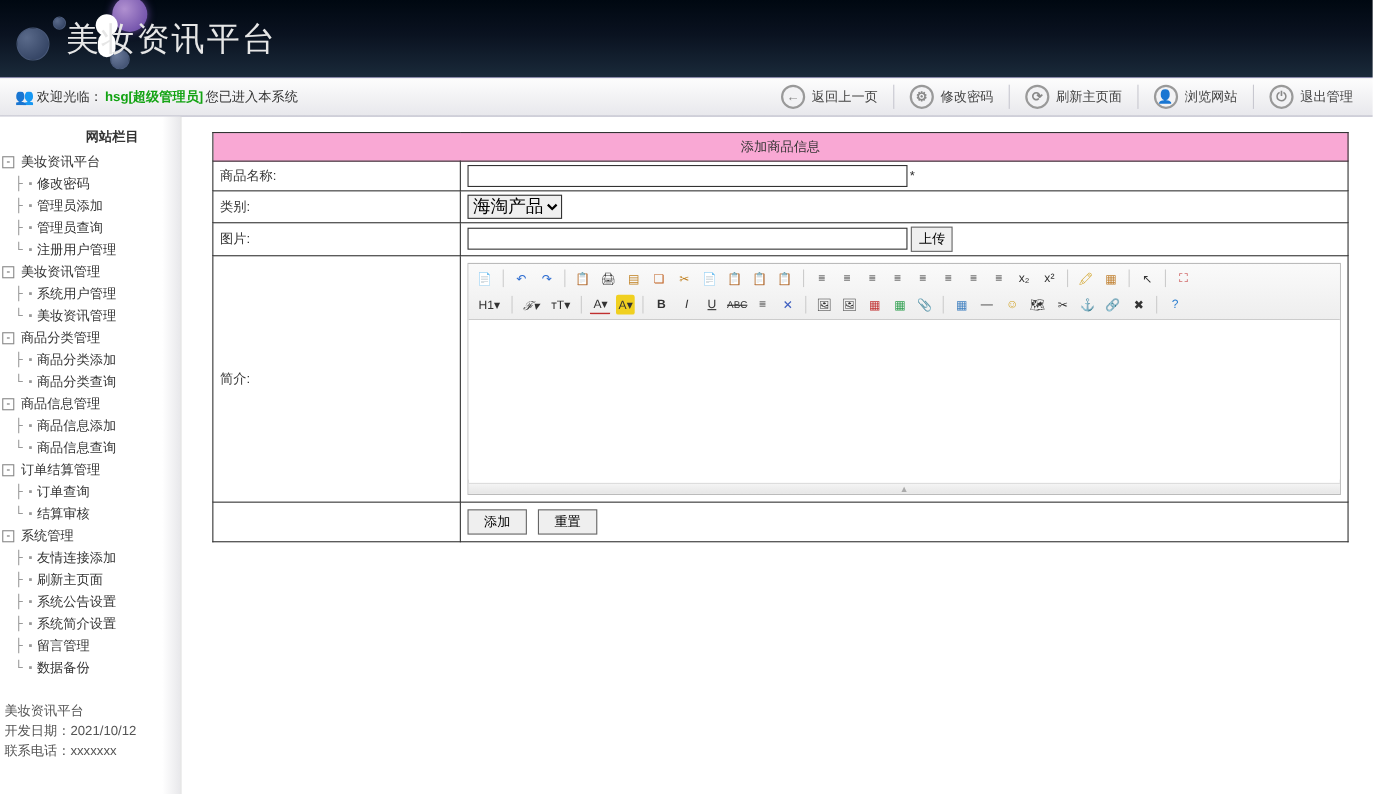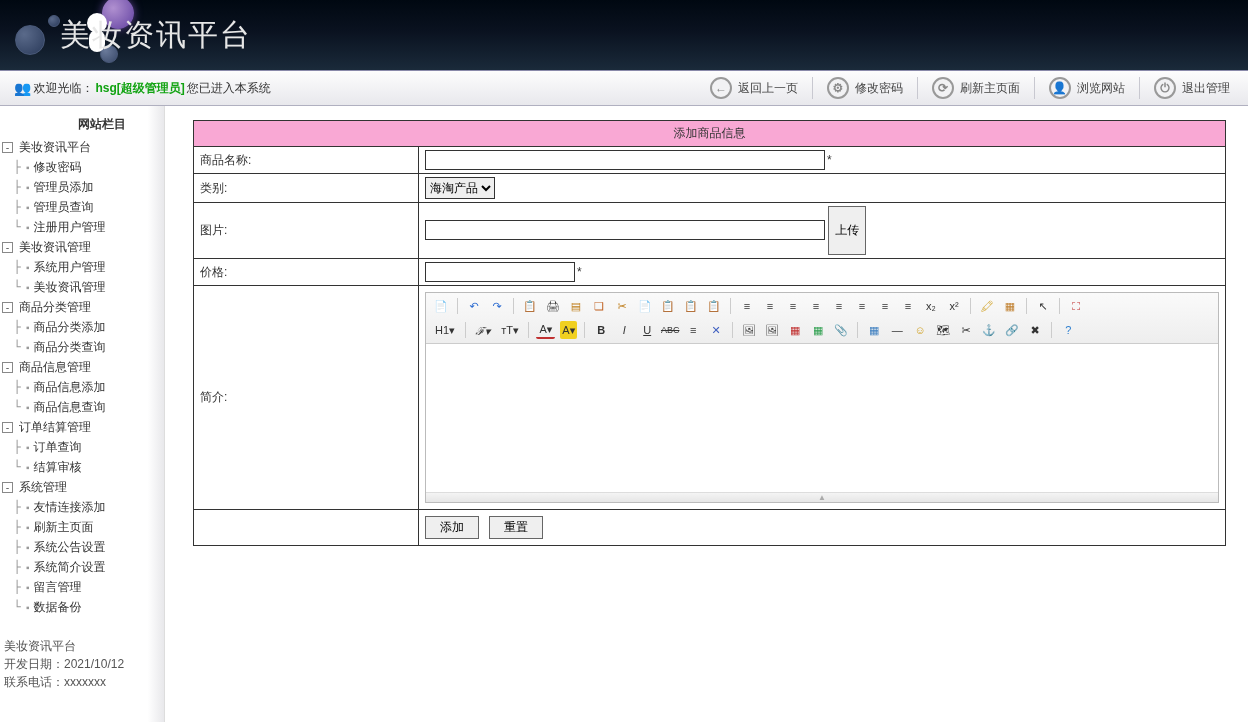--- a/index.html
+++ b/index.html
@@ -42,21 +42,21 @@
 .sb-footer { padding: 2px 4px; color: #555; line-height: 18px; }
 
 .content { flex: 1; padding: 14px 22px 14px 28px; overflow: auto; }
 .form-table { width: 100%; border-collapse: collapse; table-layout: fixed; }
 .form-table th { border: 1px solid #333; padding: 4px; font-weight: normal; text-align: center; background: #f9a8d4; }
 .form-table td { border: 1px solid #333; padding: 3px 6px; vertical-align: middle; }
 .col-label { width: 225px; }
 .txt-in { border: 1px solid #333; height: 20px; padding: 1px 3px; font-size: 12px; }
 .w150 { width: 150px; }
 .w400 { width: 400px; }
-.sel { border: 1px solid #333; height: 22px; font-size: 12px; }
+.sel { border: 1px solid #333; height: 22px; font-size: 16px; }
 .btn { border: 1px solid #666; background: #efefef; padding: 2px 14px; font-size: 12px; cursor: pointer; }
 .star { margin-left: 2px; }
 
 
 .editor-wrap { border: 1px solid #bbb; background: #fff; }
 .ed-toolbar { display: flex; flex-wrap: wrap; gap: 3px 5px; padding: 4px 6px; background: linear-gradient(to bottom, #fafafa, #eee); border-bottom: 1px solid #ccc; align-items: center; }
 .ed-btn { width: 18px; height: 18px; display: flex; align-items: center; justify-content: center; font-size: 11px; cursor: pointer; border-radius: 2px; }
 .ed-sep { width: 1px; height: 16px; background: #ccc; margin: 0 2px; }
 .ed-wide { width: auto; padding: 0 3px; font-size: 11px; }
 .ed-area { width: 100%; height: 145px; border: none; resize: none; padding: 4px; font-size: 12px; outline: none; }
@@ -280,25 +280,21 @@
       <tr>
         <td>商品名称:</td>
         <td><input class="txt-in w400" style=""><span class="star">*</span></td>
       </tr>
       <tr>
         <td>类别:</td>
         <td><select class="sel"><option>海淘产品</option></select></td>
       </tr>
       <tr>
         <td>图片:</td>
-        <td><input class="txt-in w400" style=""> <button class="btn" style="padding:15px 6px">上传</button></td>
-      </tr>
-      <tr>
-        <td>价格:</td>
-        <td><input class="txt-in w150" style=""><span class="star">*</span></td>
+        <td><input class="txt-in w400" style=""> <button class="btn" style="padding:2px 6px">上传</button></td>
       </tr>
       <tr>
         <td>简介:</td>
         <td style="padding:6px">
           <div class="editor-wrap">
             <div class="ed-toolbar" id="ed-toolbar">
                   <span class="ed-btn">📄</span>
                   <span class="ed-sep"></span>
                   <span class="ed-btn" style="color: rgb(42, 106, 208);">↶</span>
                   <span class="ed-btn" style="color: rgb(42, 106, 208);">↷</span>

